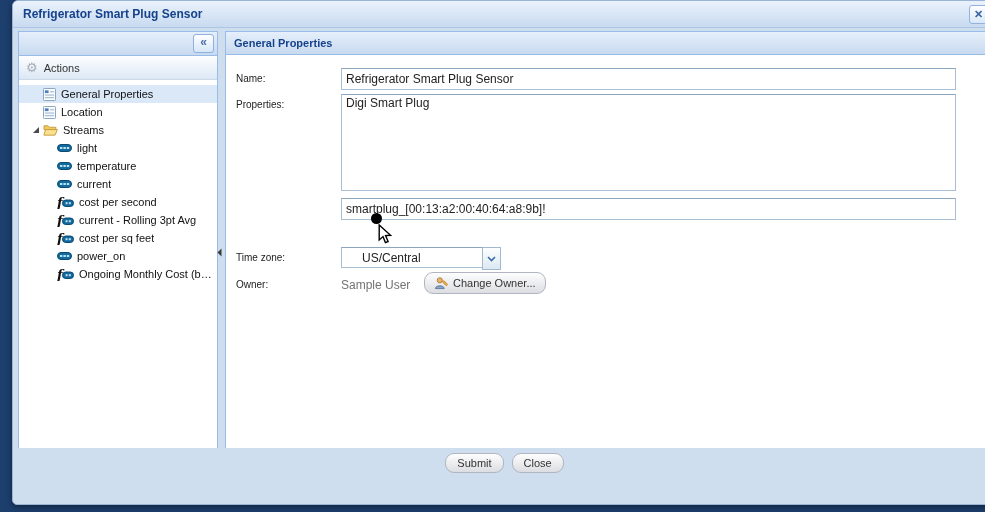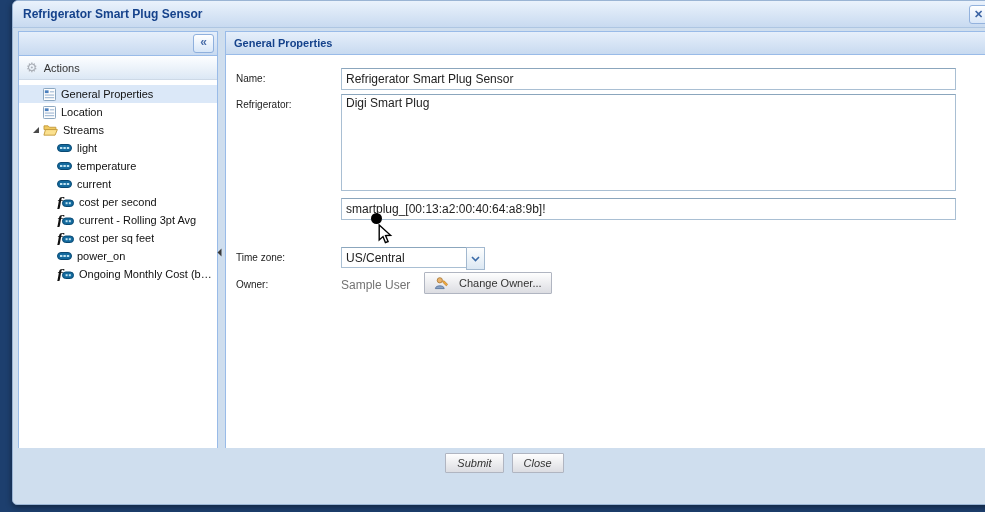--- a/index.html
+++ b/index.html
@@ -74,43 +74,43 @@
   .tfield{
     position:absolute;left:115px;width:605px;height:18px;
     border:1px solid #a9bfd3;border-top-color:#8ba6bd;
     font-family:"Liberation Sans",sans-serif;font-size:12px;color:#222;
     padding:1px 4px;background:#fff;
   }
   textarea.tfield{height:93px;resize:none;}
   .combo{
     position:absolute;left:115px;width:121px;height:19px;
     border:1px solid #a9bfd3;border-top-color:#8ba6bd;background:#fff;
-    font-size:12px;color:#222;display:flex;align-items:center;padding-left:4px;cursor:pointer;
+    font-size:12px;color:#222;display:flex;align-items:center;padding-left:20px;cursor:pointer;
   }
   .combo-trigger{
     position:absolute;right:-18px;top:-1px;width:17px;height:21px;
     border:1px solid #a2b8cf;background:linear-gradient(#fdfefe,#dce8f3);
     display:flex;align-items:center;justify-content:center;cursor:pointer;
   }
   .owner-value{position:absolute;left:115px;font-size:12px;color:#737373;}
   .gray-btn{
-    display:inline-flex;align-items:center;gap:11px;
-    border:1px solid #b0b5c1;border-radius:1px;
+    display:inline-flex;align-items:center;gap:5px;
+    border:1px solid #b0b5c1;border-radius:9px;
     background:linear-gradient(#fefefe,#dcdde2);
     font-family:"Liberation Sans",sans-serif;font-size:11px;color:#333;
     padding:3px 9px;cursor:pointer;
   }
   .change-owner{position:absolute;left:198px;top:240px;height:22px;box-sizing:border-box;padding:2px 9px;}
   
   .footer{
     position:absolute;left:0;top:447px;width:100%;height:30px;
     display:flex;align-items:center;justify-content:center;gap:8px;
     background:#cfdeee;border-radius:0 0 5px 5px;
   }
-  .footer .gray-btn{padding:3px 11px;font-style:italic;}
+  .footer .gray-btn{padding:3px 11px;}
   
   .splitter-arrow{position:absolute;left:204px;top:242px;}
   .click-dot{position:absolute;left:371px;top:213px;width:11px;height:11px;border-radius:50%;background:#000;}
   .cursor{position:absolute;left:378px;top:224px;}
   .fx-wrap{display:flex;align-items:center;}
 </style>
 </head>
 <body>
 
 <div class="window">
@@ -283,21 +283,21 @@
   <div class="main">
     <div class="main-header">
       <span>General Properties</span>
     </div>
 
     <div class="form">
 
       <label class="flabel" style="top:40px;">Name:</label>
       <input class="tfield" style="top: 36px;" value="Refrigerator Smart Plug Sensor">
 
-      <label class="flabel" style="top:66px;">Refrigerator:</label>
+      <label class="flabel" style="top:66px;">Properties:</label>
       <textarea class="tfield" style="top: 62px;">Digi Smart Plug</textarea>
 
       <input class="tfield" style="top: 166px;" value="smartplug_[00:13:a2:00:40:64:a8:9b]!">
 
       <label class="flabel" style="top:219px;">Time zone:</label>
       <div class="combo" style="top:215px;">
         <span>US/Central</span>
         <span class="combo-trigger">
           <svg width="9" height="6" viewBox="0 0 9 6">
               <path d="M1 1 L4.5 4.5 L8 1" fill="none" stroke="#3a6ba8" stroke-width="1.6"></path>

